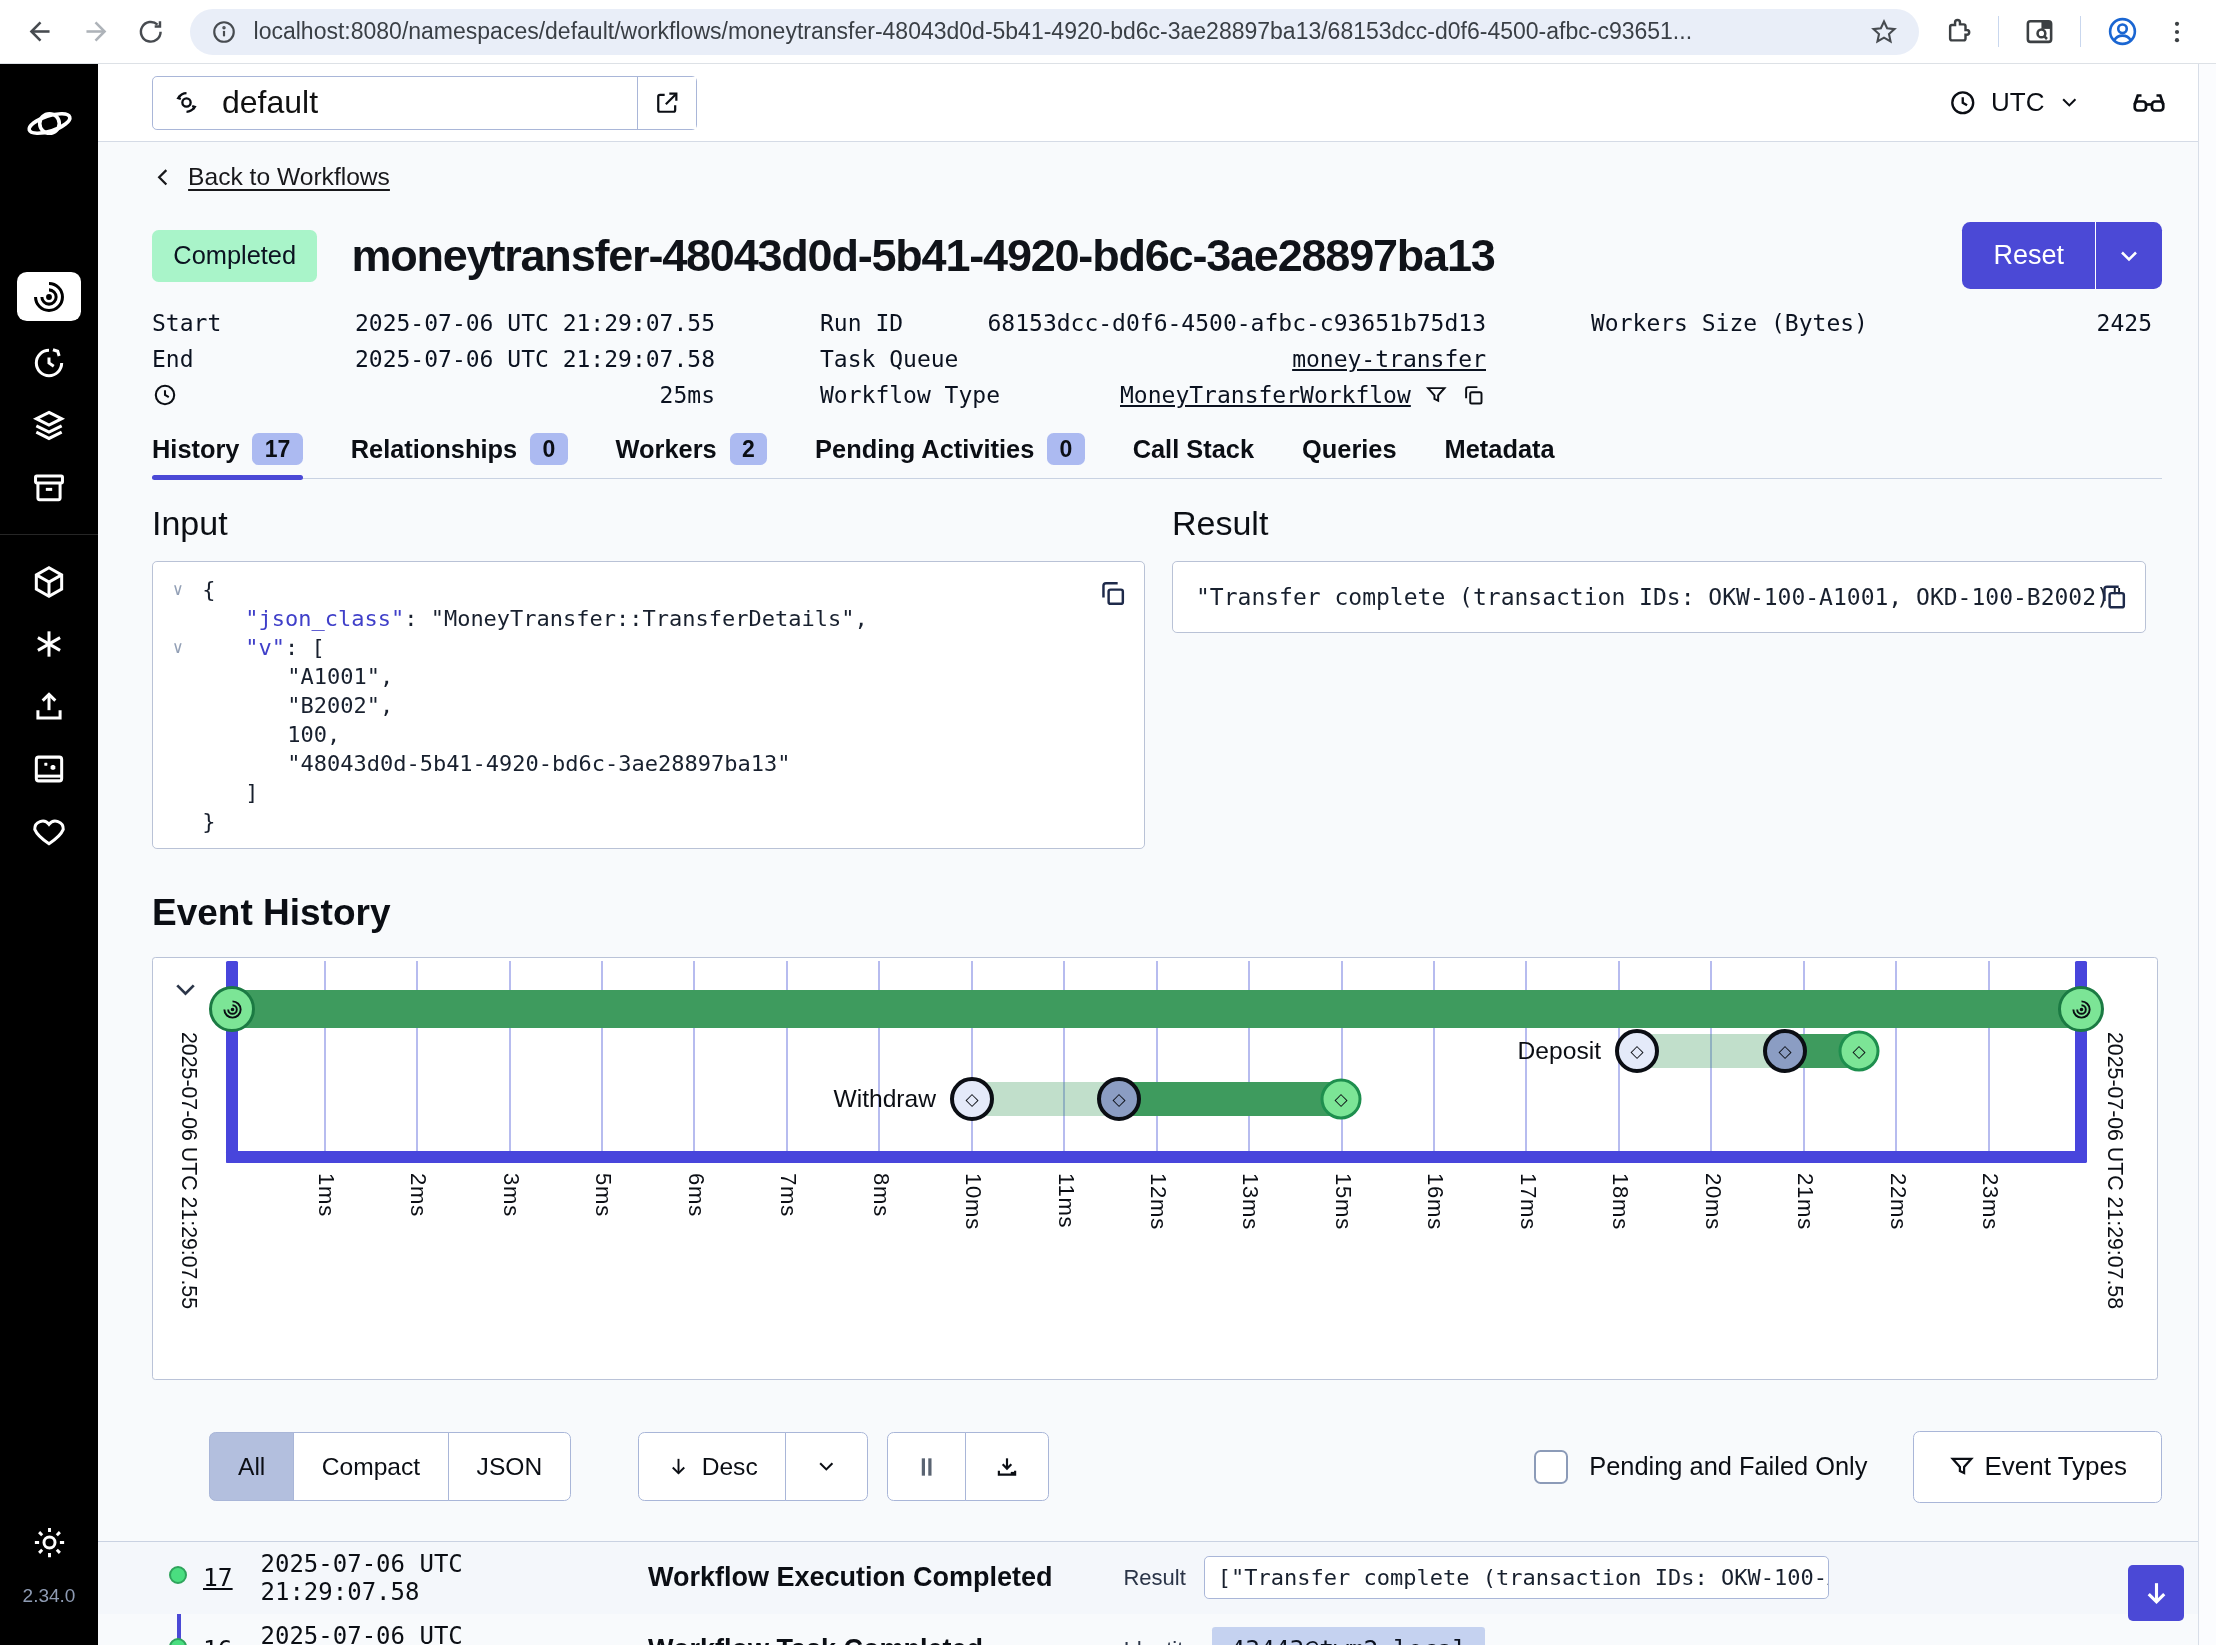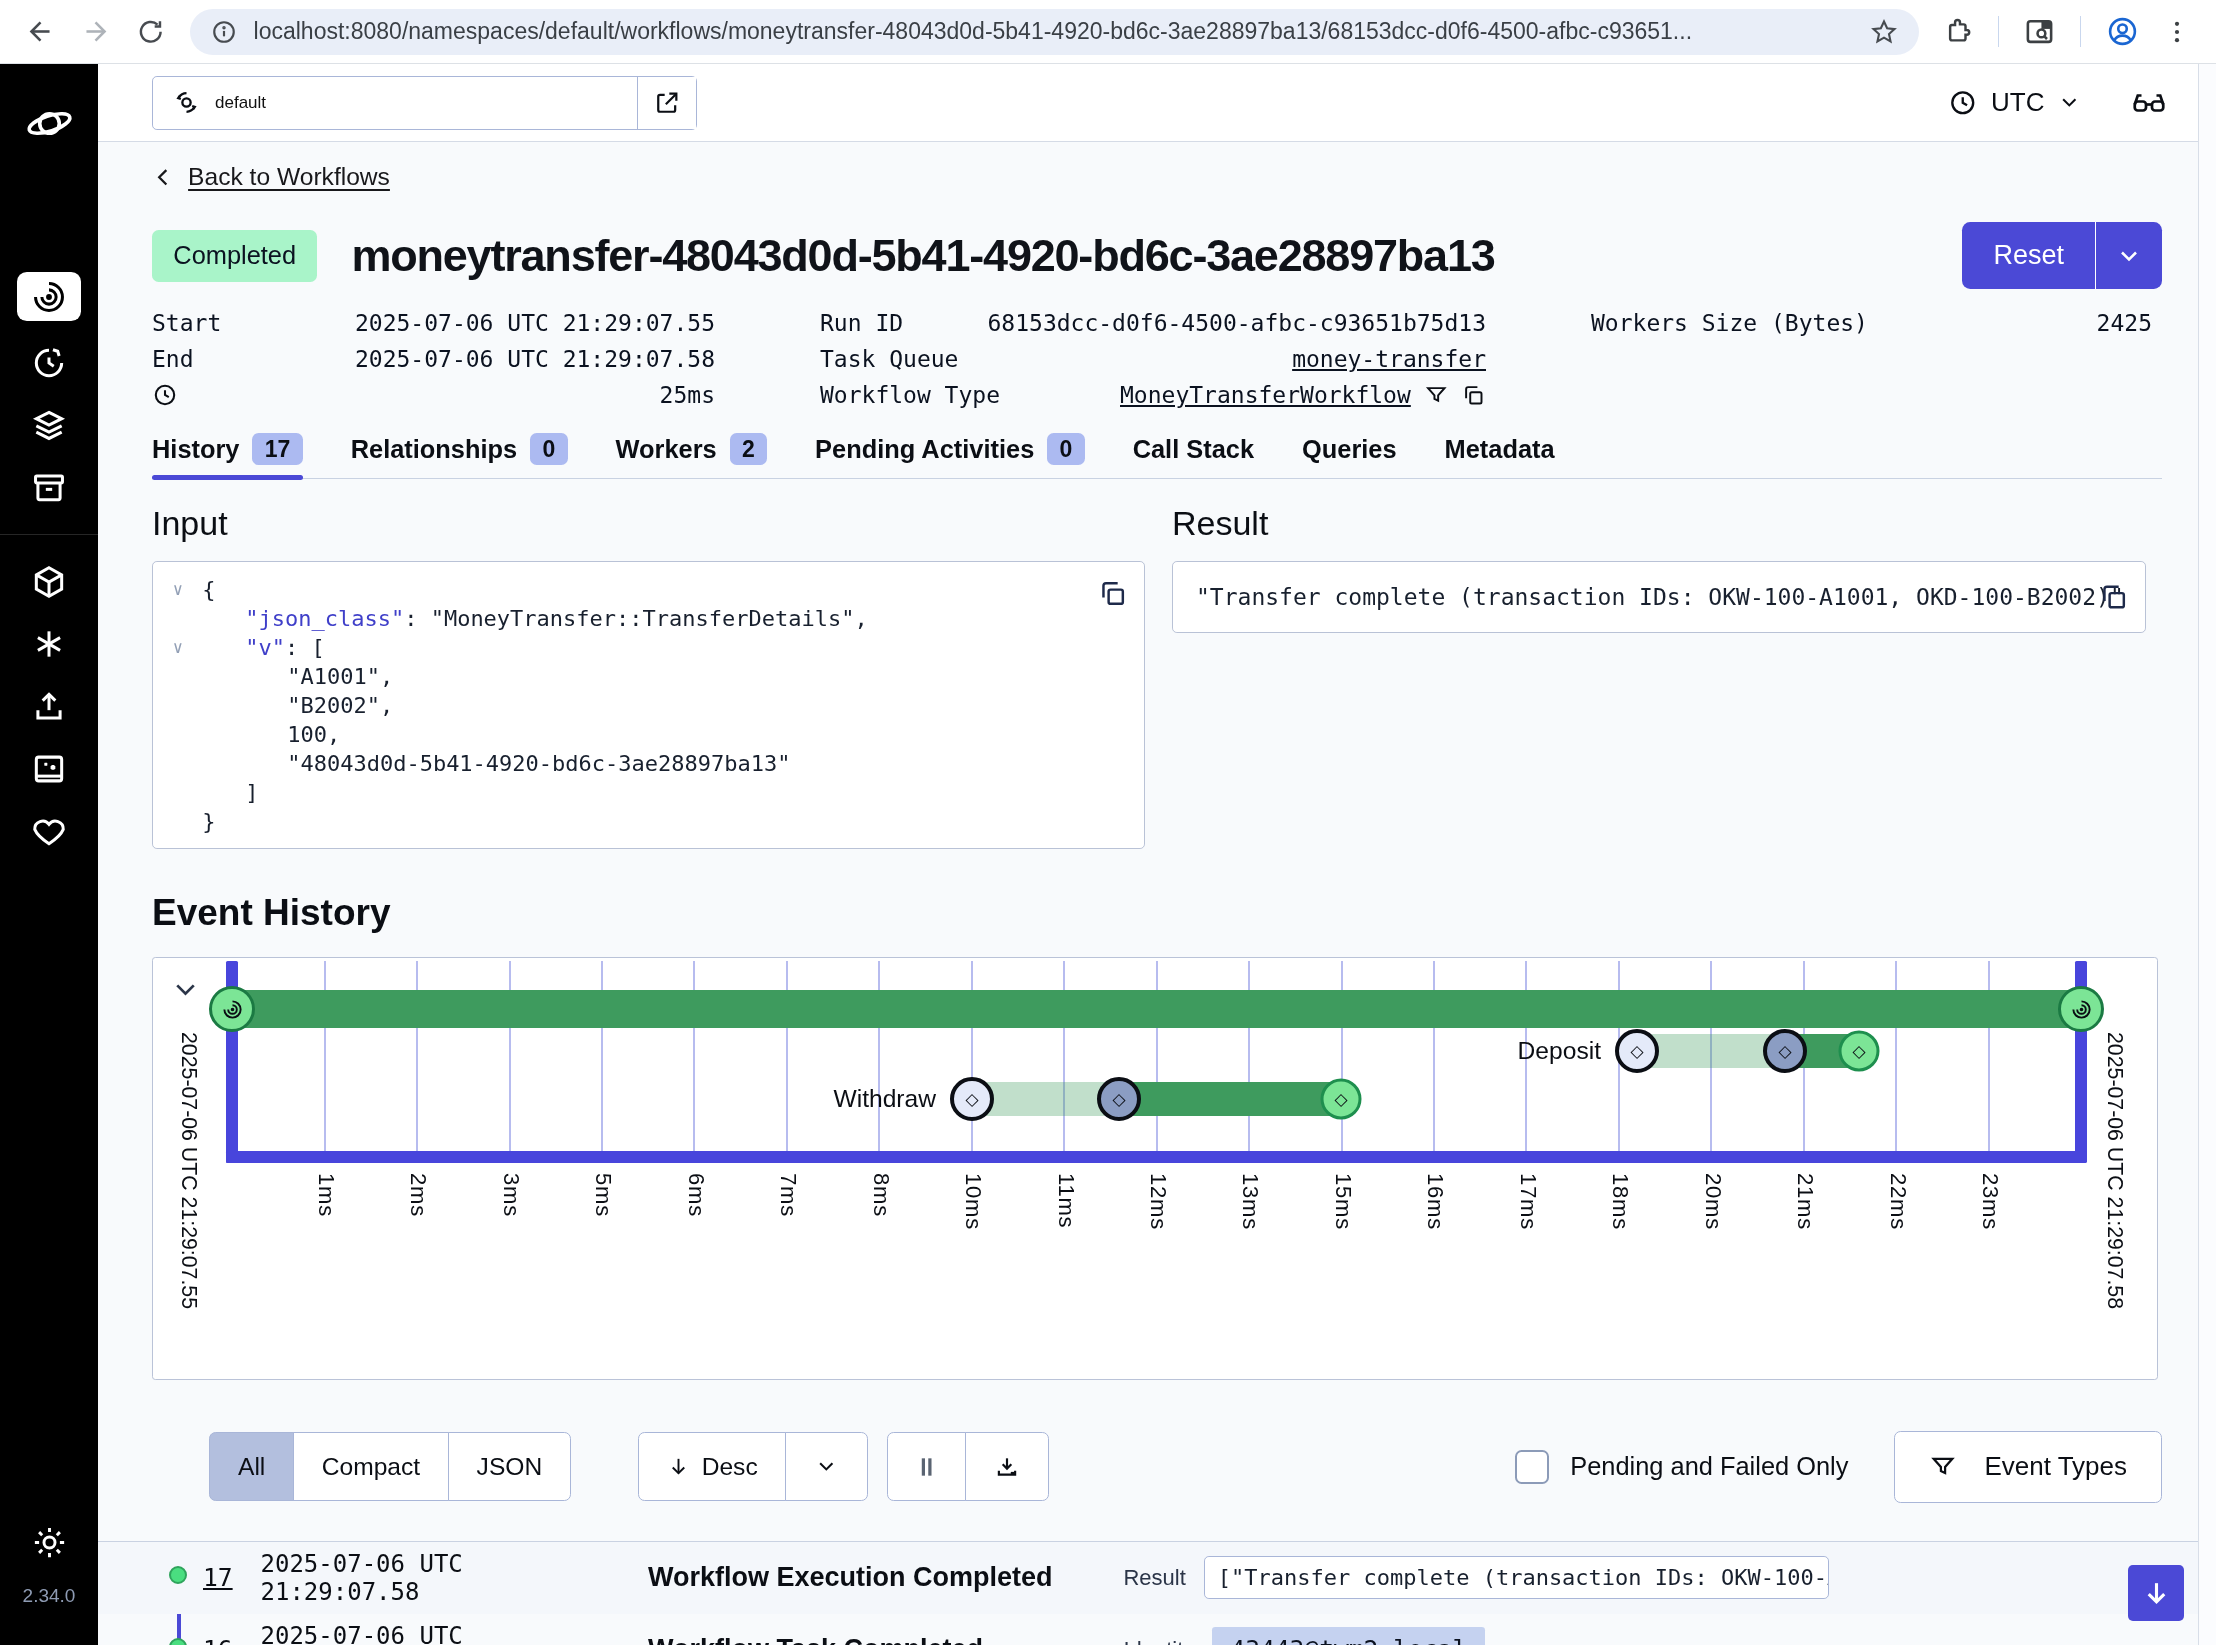--- a/index.html
+++ b/index.html
@@ -21,21 +21,21 @@
   .sb-nav2{display:flex;flex-direction:column;align-items:center;gap:21.3px}
   .sb-item{width:64px;height:41px;display:flex;align-items:center;justify-content:center}
   .sb-item.active{background:#fff;border-radius:9.8px;height:49px}
   .sb-div{width:98px;height:1.6px;background:#262626;margin:26px 0}
   .sb-spacer{flex:1}
   .sb-version{color:#8E9BB3;font-size:19px;margin:23px 0 38px}
 
   .main{flex:1;display:flex;flex-direction:column;min-width:0;position:relative}
   .topbar{height:78px;background:#fff;border-bottom:0.8px solid #D5DBE6;display:flex;align-items:center;padding:0 49px 0 54px;flex-shrink:0}
   .ns-select{display:flex;align-items:stretch;height:54px;border:1.6px solid #A9B6D8;border-radius:4.9px;background:#fff;width:545px}
-  .ns-main{flex:1;display:flex;align-items:center;gap:13px;padding:0 18px;font-size:17px;color:#111}
+  .ns-main{flex:1;display:flex;align-items:center;gap:20px;padding:0 18px;font-size:32px;color:#111}
   .ns-open{width:59px;border-left:1.6px solid #A9B6D8;display:flex;align-items:center;justify-content:center;background:#fff;border:none;border-left:1.6px solid #A9B6D8;cursor:pointer}
   .topbar-right{margin-left:auto;display:flex;align-items:center;gap:49px}
   .tz{display:flex;align-items:center;gap:13px;font-size:26px;color:#0B0E14;background:none;border:none;font-family:inherit;cursor:pointer}
 
   .content{flex:1;background:#F8FAFC;position:relative;overflow:hidden}
 
   .back{display:inline-flex;align-items:center;gap:11.5px;margin:21.3px 0 0 54px;font-size:24.6px;color:#18181B;text-decoration:none;font-weight:500}
   .back span{text-decoration:underline;text-underline-offset:4.1px}
 
   .header-row{display:flex;align-items:center;margin:29.5px 54px 0;gap:34px}
@@ -90,21 +90,21 @@
   .btn-group{display:flex}
   .btn{background:#fff;border:1.6px solid #A9B6D8;font-size:24.6px;height:69px;display:flex;align-items:center;gap:11.5px;color:#0B0E14;padding:16px 28px;font-family:inherit;cursor:pointer}
   .btn + .btn{margin-left:-1.6px}
   .btn.first{border-radius:6.6px 0 0 6.6px}
   .btn.last{border-radius:0 6.6px 6.6px 0}
   .g-sort{margin-left:67px}
   .g-playdl{margin-left:19.7px}
   .cb-wrap{margin-left:auto;display:flex;align-items:center}
   .checkbox{width:34px;height:34px;border:2.5px solid #8C9BB8;border-radius:6.6px;background:#fff;cursor:pointer}
   .cb-label{font-size:25.4px;margin-left:21.3px;color:#0B0E14}
-  .event-types-btn{margin-left:46px;border:1.6px solid #A9B6D8;border-radius:6.6px;background:#fff;height:72px;display:flex;align-items:center;gap:27px;font-size:26px;padding:0 34px;font-family:inherit;color:#0B0E14;cursor:pointer}
+  .event-types-btn{margin-left:46px;border:1.6px solid #A9B6D8;border-radius:6.6px;background:#fff;height:72px;display:flex;align-items:center;gap:8px;font-size:26px;padding:0 34px;font-family:inherit;color:#0B0E14;cursor:pointer}
 
   .events{margin-top:38px;border-top:1.6px solid #C9D2E2;position:relative}
   .ev-rail{position:absolute;left:79px;top:4.9px;height:139px;width:4.1px}
   .event-row{height:72px;display:flex;align-items:center;position:relative}
   .event-row.alt{background:#F4F7FB}
   .ev-dot{position:absolute;left:71px;top:24.6px;width:18px;height:18px;border-radius:50%;background:#4ADE80;border:2.5px solid #2FA45C}
   .ev-id{margin-left:105px;font-family:"DejaVu Sans Mono",monospace;font-size:24.6px;text-decoration:underline;width:46px;color:#0B0E14;flex-shrink:0}
   .ev-time{font-family:"DejaVu Sans Mono",monospace;font-size:24px;margin-left:11.5px;width:358px;color:#0B0E14;flex-shrink:0}
   .ev-name{font-size:27px;font-weight:700;margin-left:29.5px;width:459px;color:#0B0E14;flex-shrink:0}
   .ev-dlabel{font-size:22px;color:#2B3548;margin-left:16.4px;flex-shrink:0}

